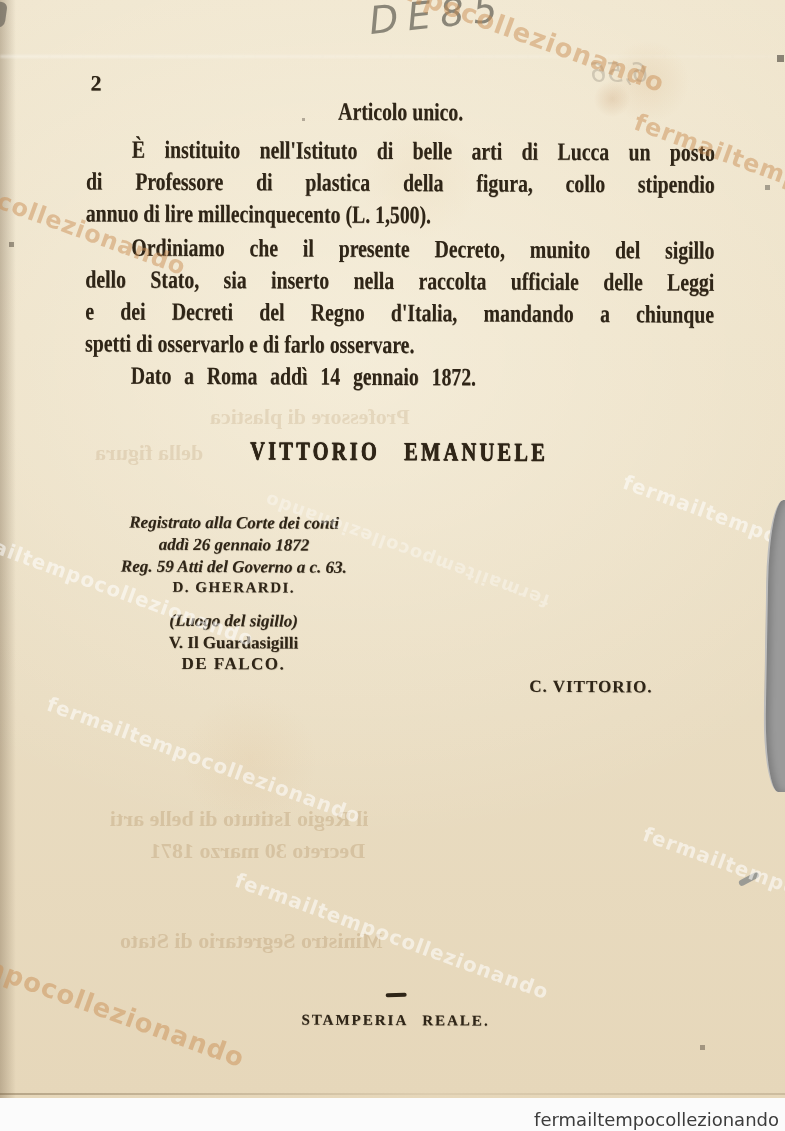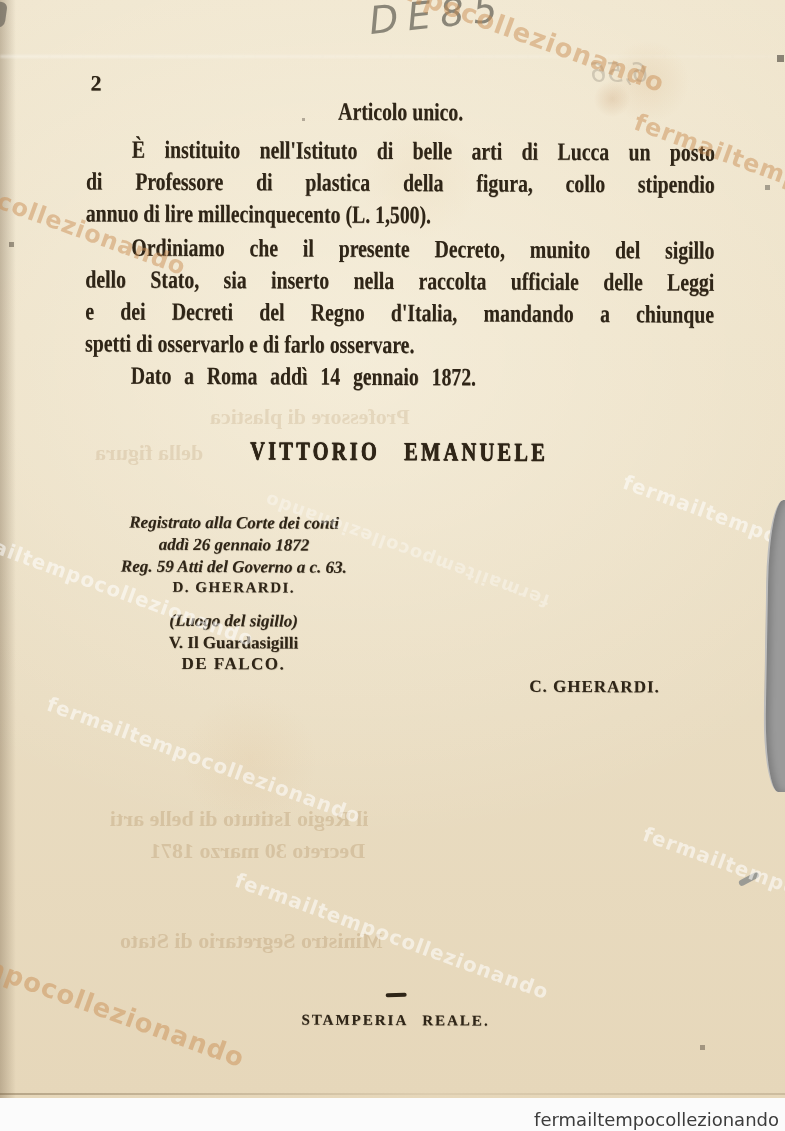--- a/index.html
+++ b/index.html
@@ -122,21 +122,21 @@
       <div class="ln ctr ink royal">VITTORIO EMANUELE</div>
 
       <div class="reg ink" style="top:514px">Registrato alla Corte dei conti</div>
       <div class="reg ink" style="top:536px">addì 26 gennaio 1872</div>
       <div class="reg ink" style="top:558px">Reg. 59 Atti del Governo a c. 63.</div>
       <div class="reg reg-caps ink" style="top:580px">D. GHERARDI.</div>
       <div class="reg ink" style="top:612px">(Luogo del sigillo)</div>
       <div class="reg ink" style="top:634px;font-style:normal">V. Il Guardasigilli</div>
       <div class="reg reg-caps ink" style="top:655px;font-size:17px">DE FALCO.</div>
 
-      <div class="counter ink">C. GHERARDI.</div>
+      <div class="counter ink">C. VITTORIO.</div>
 
       <div class="dash"></div>
       <div class="printer ink">STAMPERIA REALE.</div>
     </div>
 
     <div class="wm wm-tan wm-a">fermailtempocollezionando</div>
     <div class="wm wm-tan wm-b">fermailtempocollezionando</div>
     <div class="wm wm-tan wm-c">fermailtempocollezionando</div>
     <div class="wm wm-white wm-d">fermailtempocollezionando</div>
     <div class="wm wm-white wm-e">fermailtempocollezionando</div>

